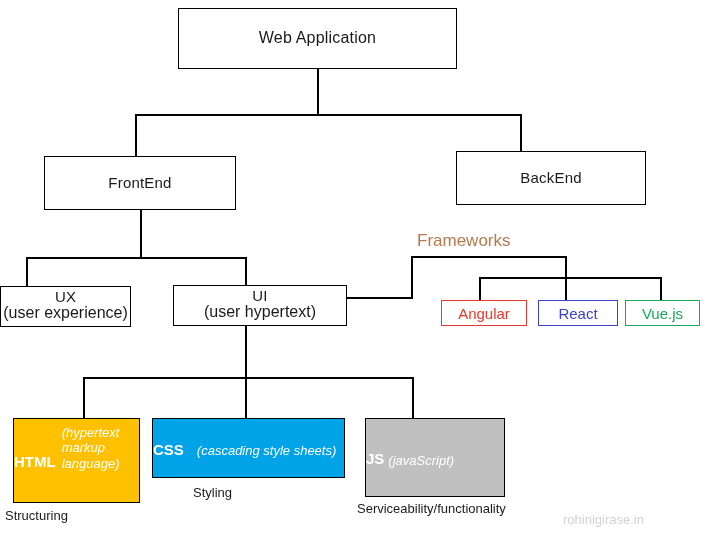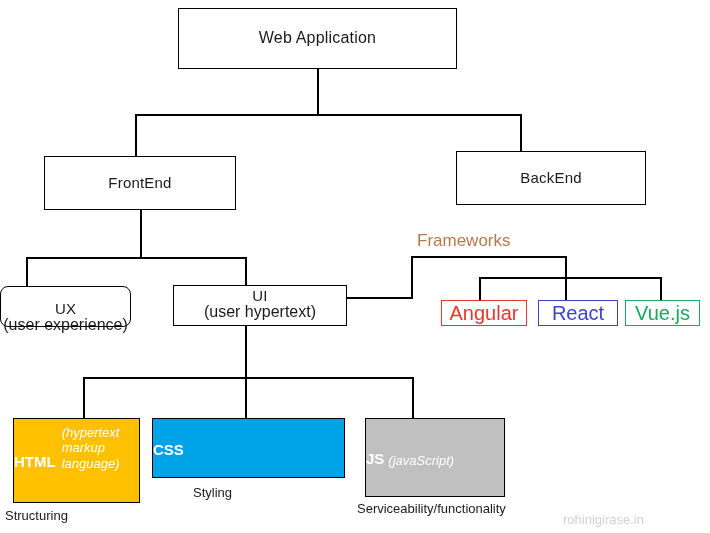--- a/index.html
+++ b/index.html
@@ -50,39 +50,39 @@
 
   #node-frontend {
     left: 44px; top: 156px; width: 192px; height: 54px;
   }
   #node-backend {
     left: 456px; top: 151px; width: 190px; height: 54px;
   }
 
   #node-ux {
     left: 0px; top: 286px; width: 131px; height: 41px;
-    justify-content: flex-start; padding-top: 14px; border-radius: 8px;
+    justify-content: flex-start; padding-top: 2px;
   }
   #node-ui {
     left: 173px; top: 285px; width: 174px; height: 41px;
     justify-content: flex-start; padding-top: 2px;
   }
   #node-ux .title, #node-ui .title { font-size: 15px; line-height: 1.05; }
   #node-ux .sub, #node-ui .sub { font-size: 16px; line-height: 1.05; }
 
   
   .chip {
     position: absolute;
     box-sizing: border-box;
     border: 1.4px solid #000;
     background: #ffffff;
     display: flex;
     align-items: center;
     justify-content: center;
-    font-size: 20px;
+    font-size: 15px;
     height: 26px;
   }
   #chip-angular { left: 441px; top: 300px; width: 86px; border-color: #e8382b; color: #e8382b; }
   #chip-react   { left: 538px; top: 300px; width: 80px; border-color: #3b43c8; color: #3b43c8; }
   #chip-vue     { left: 625px; top: 300px; width: 75px; border-color: #1aa85c; color: #1aa85c; }
 
   
   .leaf {
     position: absolute;
     box-sizing: border-box;
@@ -216,20 +216,21 @@
   </div>
 
   <div class="leaf" id="leaf-html" style="background:#FFC000;">
     <span class="title">HTML</span>
     <span class="sub">(hypertext markup language)</span>
   </div>
   <div class="caption" id="cap-html">Structuring</div>
 
   <div class="leaf" id="leaf-css" style="background:#00A2E8;">
     <span class="title">CSS</span>
+    <span class="sub">(cascading style sheets)</span>
   </div>
   <div class="caption" id="cap-css">Styling</div>
 
   <div class="leaf" id="leaf-js" style="background:#C0C0C0;">
     <span class="title">JS</span>
     <span class="sub">(javaScript)</span>
   </div>
   <div class="caption" id="cap-js">Serviceability/functionality</div>
 
   <div id="watermark">rohinigirase.in</div>

